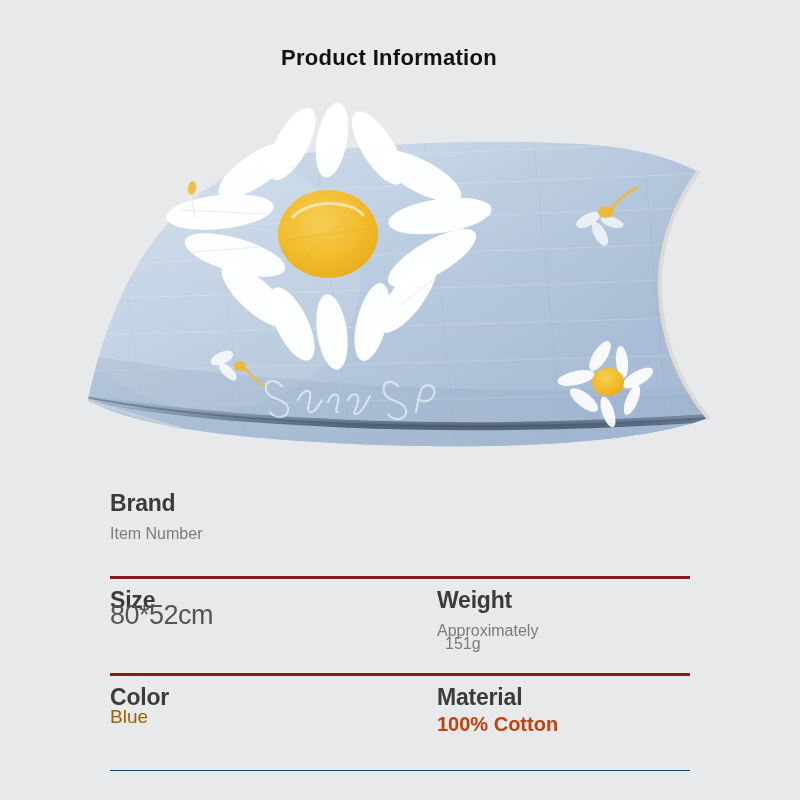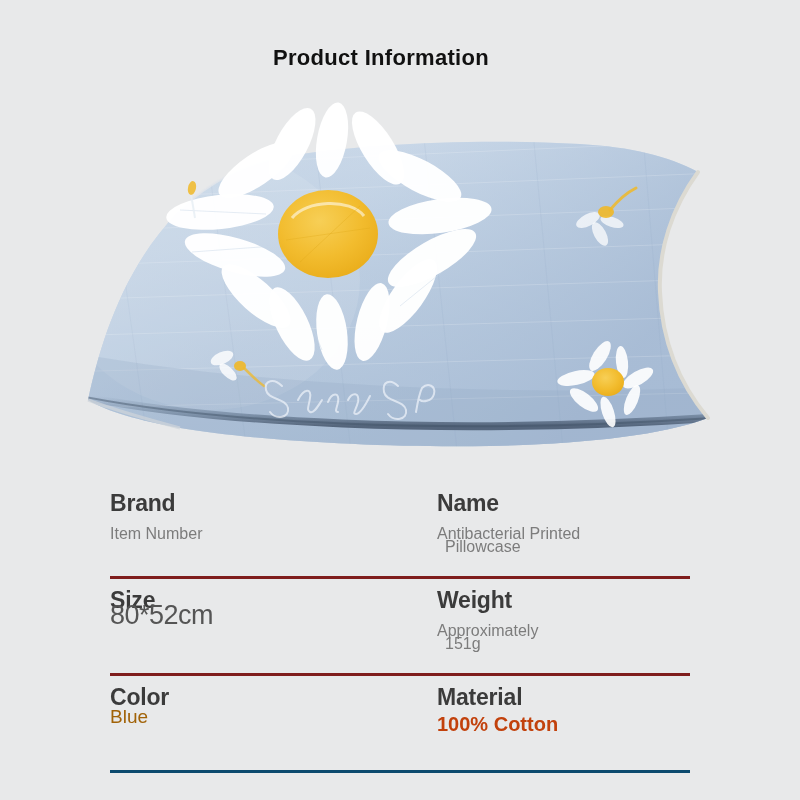--- a/index.html
+++ b/index.html
@@ -12,21 +12,21 @@
     background: #e8e9ea;
     font-family: "Liberation Sans", sans-serif;
     overflow: hidden;
     position: relative;
   }
 
   
   .page-title {
     position: absolute;
     top: 45px;
-    left: 0;
+    left: 8px;
     width: 666px;
     text-align: center;
     font-size: 22px;
     font-weight: bold;
     color: #111111;
     letter-spacing: 0.3px;
     padding-left: 48px;
   }
 
   
@@ -50,21 +50,21 @@
     top: 482px;
     width: 580px;
   }
   .spec-row {
     position: relative;
     display: flex;
     height: 94px;
     border-bottom: 3px solid #7f1d1d;
   }
   .spec-row:last-child {
-    border-bottom: 3px solid #0c4a6e;
+    border-bottom: 1px solid #0c4a6e;
   }
   .spec-cell {
     position: relative;
     width: 50%;
     box-sizing: border-box;
   }
   .spec-cell.right {
     padding-left: 37px;
   }
 
@@ -301,27 +301,20 @@
   </svg>
 </div>
 
 <div class="spec-table">
 
   <div class="spec-row">
     <div class="spec-cell left">
       <div class="spec-label">Brand</div>
       <div class="spec-value">Item Number</div>
     </div>
-    <div class="spec-cell right">
-      <div class="spec-label">Name</div>
-      <div class="spec-value">
-        <span>Antibacterial Printed</span>
-        <span class="value-line2">Pillowcase</span>
-      </div>
-    </div>
   </div>
 
   <div class="spec-row">
     <div class="spec-cell left">
       <div class="spec-label">Size</div>
       <div class="spec-value size-value">80*52cm</div>
     </div>
     <div class="spec-cell right">
       <div class="spec-label">Weight</div>
       <div class="spec-value">

